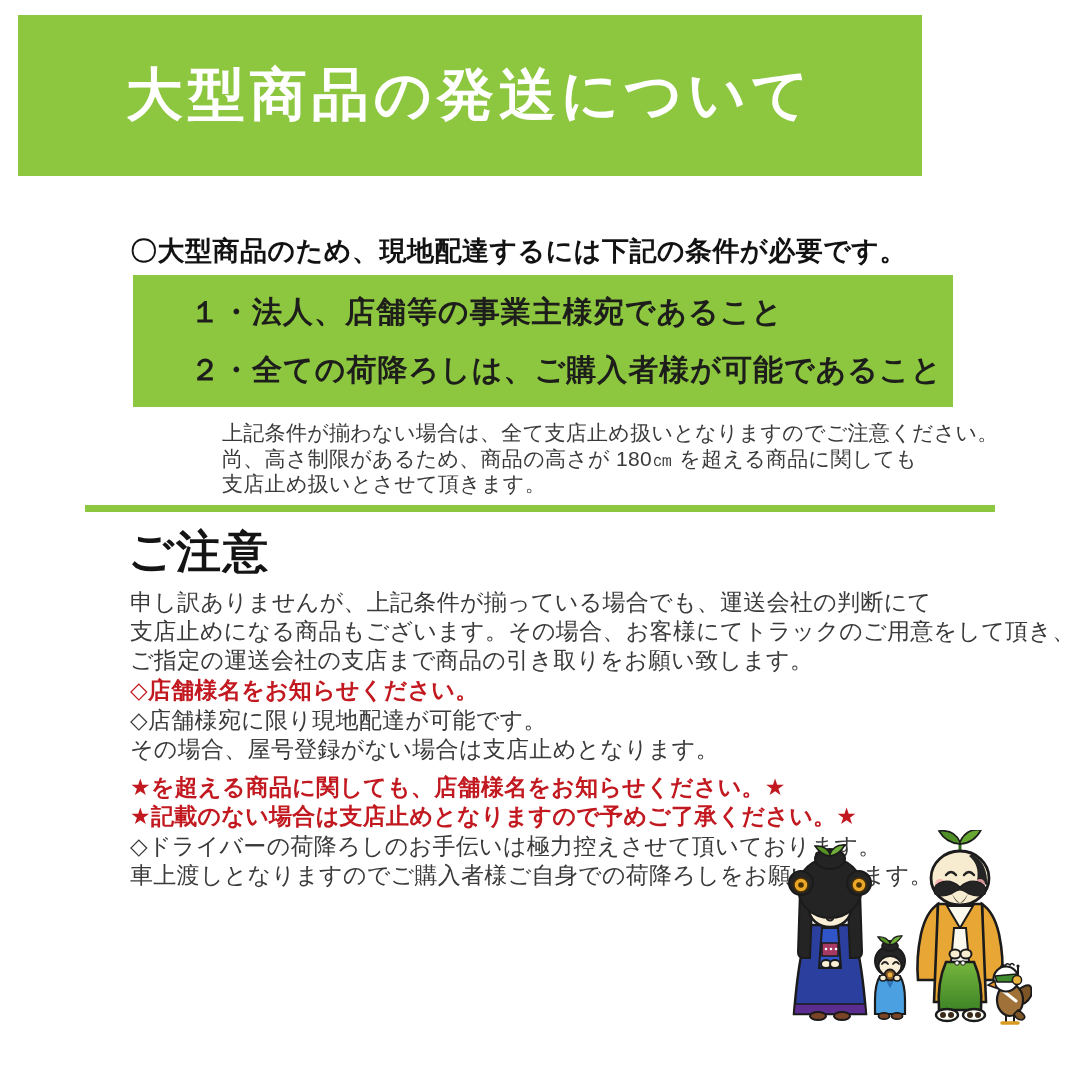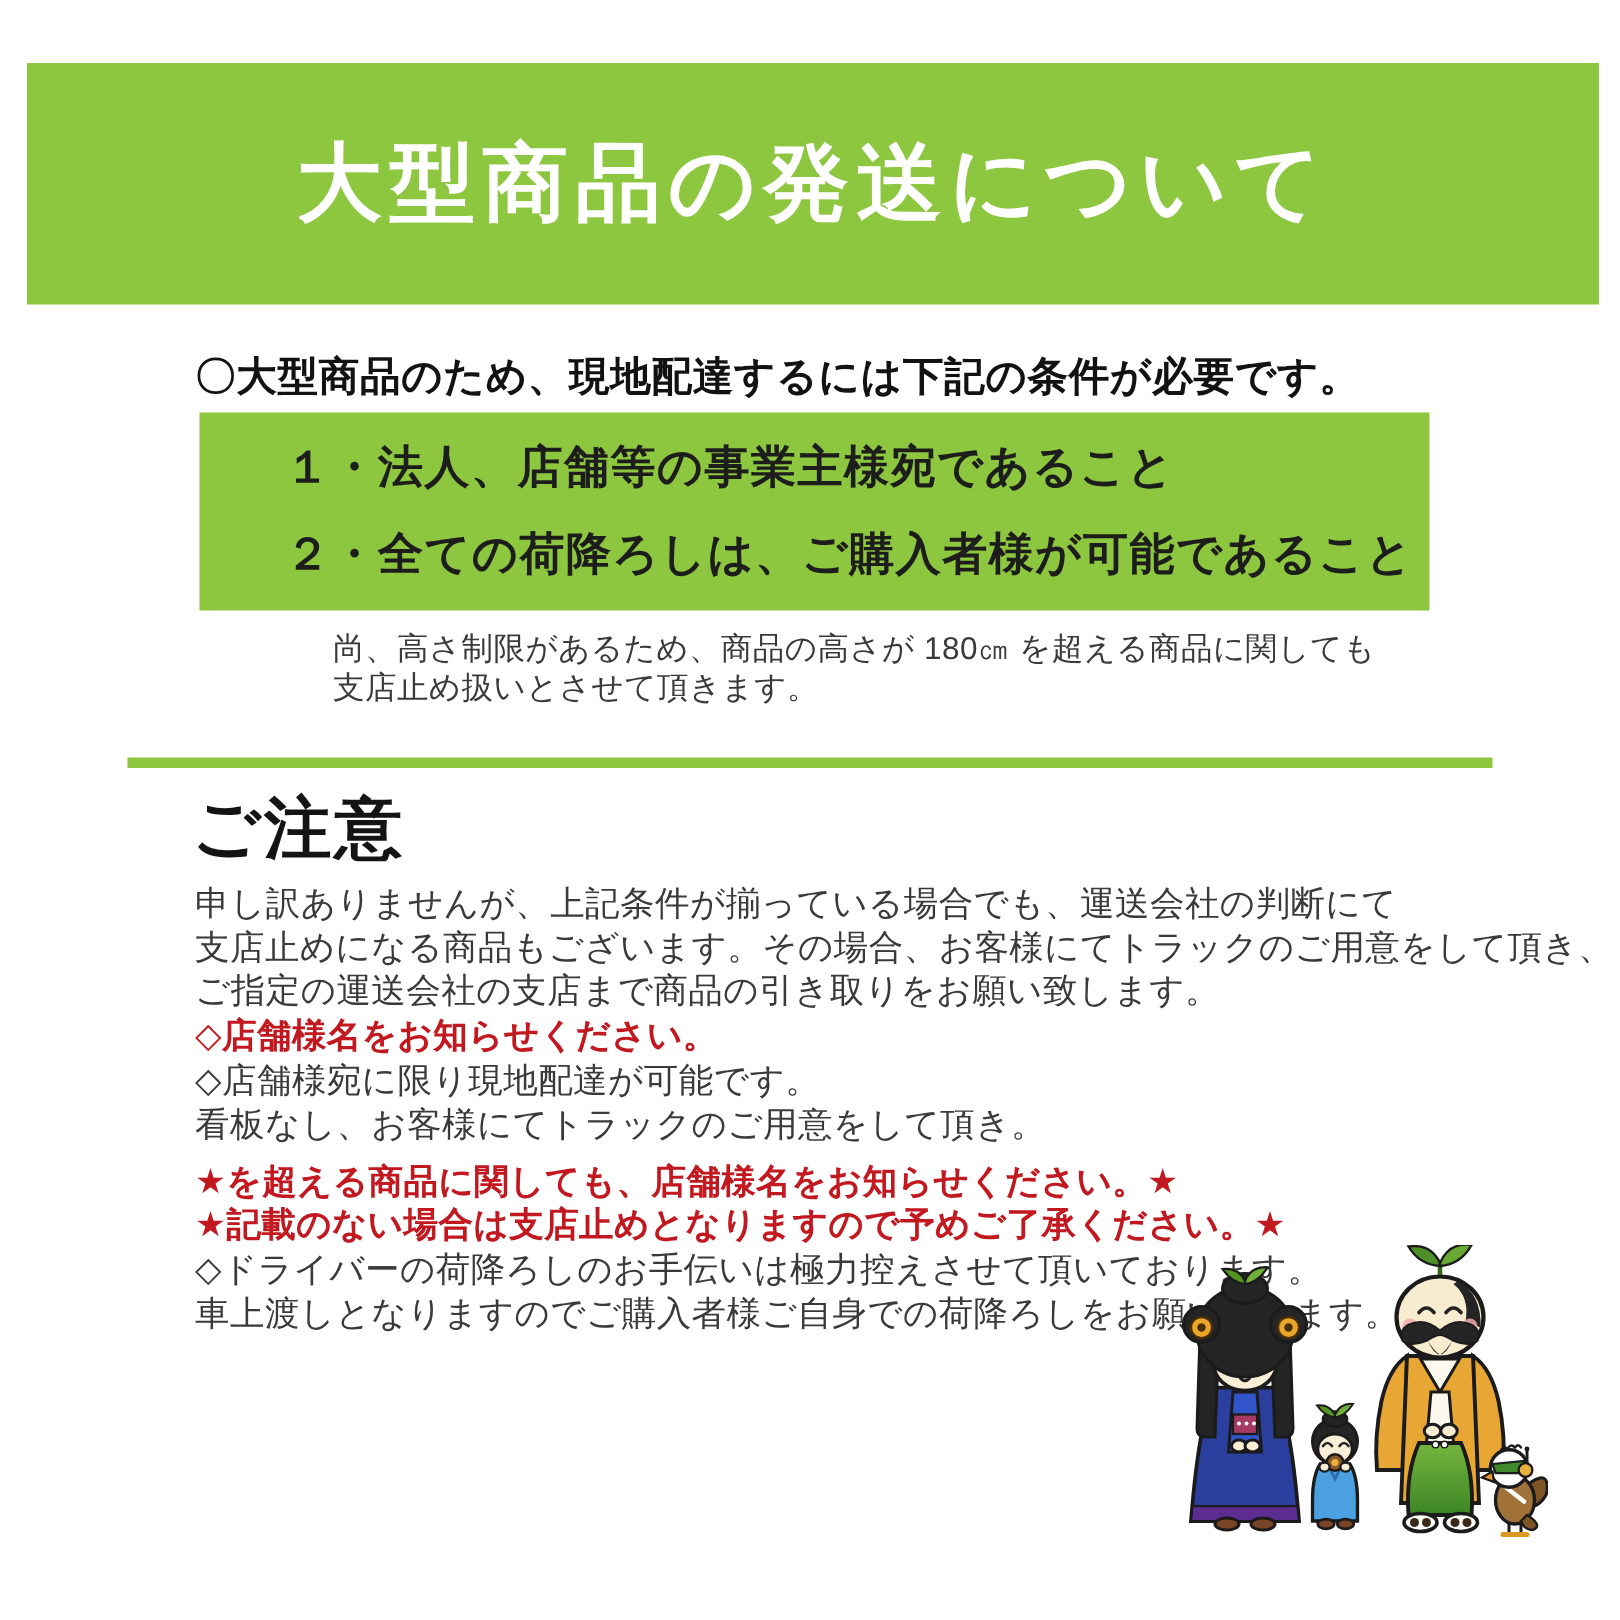--- a/index.html
+++ b/index.html
@@ -2,22 +2,22 @@
 <html lang="ja"><head>
 <meta charset="utf-8">
 <style>
   html,body{margin:0;padding:0;background:#ffffff;}
   .canvas{
     position:relative;width:1080px;height:1080px;background:#ffffff;overflow:hidden;
     font-family:"Liberation Sans","DejaVu Sans",sans-serif;
   }
   
   .banner{
-    position:absolute;left:18px;top:15px;width:1048px;height:161px;
-    background:#8dc63f;display:flex;align-items:center;justify-content:center;margin-top:27px;
+    position:absolute;left:18px;top:15px;width:904px;height:161px;
+    background:#8dc63f;display:flex;align-items:center;justify-content:center;
   }
   .banner h1{
     margin:0;color:#ffffff;font-size:57px;font-weight:bold;letter-spacing:5px;
   }
   
   .intro{
     position:absolute;left:130px;top:233px;margin:0;
     font-size:27px;font-weight:bold;color:#121212;letter-spacing:0.5px;
   }
   
@@ -59,38 +59,39 @@
   </header>
 
   <p class="intro">〇大型商品のため、現地配達するには下記の条件が必要です。</p>
 
   <section class="conditions">
     <p>１・法人、店舗等の事業主様宛であること</p>
     <p>２・全ての荷降ろしは、ご購入者様が可能であること</p>
   </section>
 
   <div class="note">
+    <p>上記条件が揃わない場合は、全て支店止め扱いとなりますのでご注意ください。</p>
     <p>尚、高さ制限があるため、商品の高さが 180㎝ を超える商品に関しても</p>
     <p>支店止め扱いとさせて頂きます。</p>
   </div>
 
   <div class="divider"></div>
 
   <h2 class="caution-heading">ご注意</h2>
 
   <div class="caution-body">
     <p>申し訳ありませんが、上記条件が揃っている場合でも、運送会社の判断にて</p>
     <p>支店止めになる商品もございます。その場合、お客様にてトラックのご用意をして頂き、</p>
     <p>ご指定の運送会社の支店まで商品の引き取りをお願い致します。</p>
   </div>
 
   <div class="caution-notes">
     <p class="red">◇店舗様名をお知らせください。</p>
     <p class="black">◇店舗様宛に限り現地配達が可能です。</p>
-    <p class="black">看板なし、お客様にてトラックのご用意をして頂き。</p>
+    <p class="black">その場合、屋号登録がない場合は支店止めとなります。</p>
     <p class="red gap-above">★を超える商品に関しても、店舗様名をお知らせください。★</p>
     <p class="red">★記載のない場合は支店止めとなりますので予めご了承ください。★</p>
     <p class="black">◇ドライバーの荷降ろしのお手伝いは極力控えさせて頂いております。</p>
     <p class="black">車上渡しとなりますのでご購入者様ご自身での荷降ろしをお願い致します。</p>
   </div>
 
   <svg class="mascot" viewBox="0 0 252 200" aria-hidden="true">
     <defs>
       <linearGradient id="hak" x1="0" y1="0" x2="0" y2="1">
         <stop offset="0" stop-color="#76b53e"></stop>

